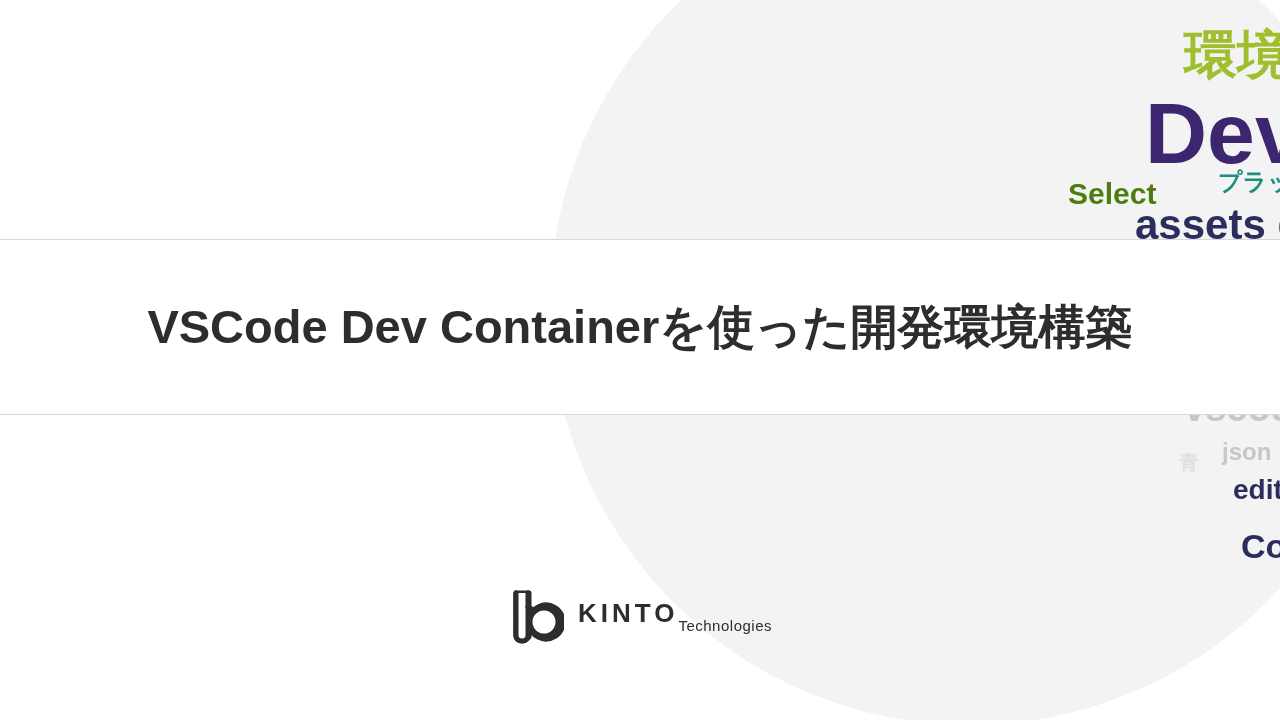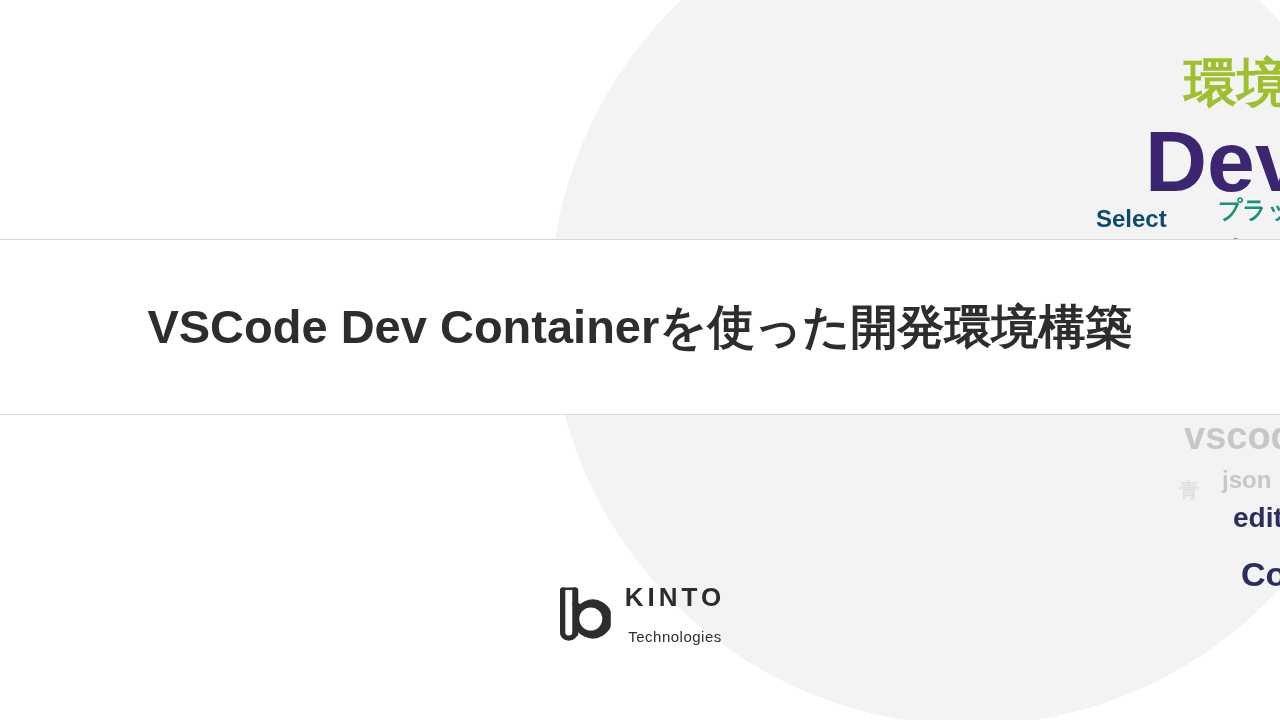--- a/index.html
+++ b/index.html
@@ -25,21 +25,20 @@
       right: -110px;
       z-index: 1;
     }
     .word-cloud {
       position: absolute;
       top: 0;
       right: 0;
       width: 800px;
       height: 684px;
       z-index: 2;
-      margin-top: 28px;
     }
     .word {
       position: absolute;
       font-weight: 700;
       white-space: nowrap;
       line-height: 1;
     }
     .title-band {
       position: absolute;
       top: 239px;
@@ -69,23 +68,22 @@
       display: flex;
       align-items: center;
       gap: 14px;
     }
     .logo-mark {
       width: 56px;
       height: 56px;
     }
     .logo-text {
       display: flex;
-      flex-direction: column;
+      flex-direction: row;
       line-height: 1.05;
-      text-align: center;
     }
     .logo-kinto {
       font-size: 26px;
       font-weight: 700;
       letter-spacing: 4px;
       color: #2d2d2d;
     }
     .logo-tech {
       font-size: 15px;
       font-weight: 400;
@@ -95,21 +93,21 @@
     }
   </style>
 </head>
 <body>
 
 <div class="background-circle"></div>
 
 <div class="word-cloud">
     <span class="word" style="left: 704px; top: 28px; font-size: 53px; color: rgb(159, 191, 46);">環境</span>
     <span class="word" style="left: 665px; top: 90px; font-size: 86px; color: rgb(61, 38, 112);">Dev Container</span>
-    <span class="word" style="left: 616px; top: 179px; font-size: 24px; color: #0c4a6e;">Select</span>
+    <span class="word" style="left: 588px; top: 179px; font-size: 30px; color: #4d7c0f;">Select</span>
     <span class="word" style="left: 738px; top: 170px; font-size: 24px; color: rgb(27, 143, 124);">プラットフォーム</span>
     <span class="word" style="left: 655px; top: 204px; font-size: 42px; color: rgb(42, 45, 94);">assets dev</span>
     <span class="word" style="left: 767px; top: 248px; font-size: 26px; color: rgb(176, 176, 176);">WSL</span>
     <span class="word" style="left: 691px; top: 271px; font-size: 55px; color: rgb(208, 219, 215);">devcontainer</span>
     <span class="word" style="left: 704px; top: 389px; font-size: 38px; color: rgb(199, 199, 199);">vscode</span>
     <span class="word" style="left: 699px; top: 452px; font-size: 20px; color: rgb(224, 224, 224);">青</span>
     <span class="word" style="left: 742px; top: 440px; font-size: 24px; color: rgb(199, 199, 199);">json</span>
     <span class="word" style="left: 753px; top: 476px; font-size: 28px; color: rgb(42, 45, 94);">editor</span>
     <span class="word" style="left: 761px; top: 529px; font-size: 34px; color: rgb(42, 45, 94);">Code</span>
   </div>

